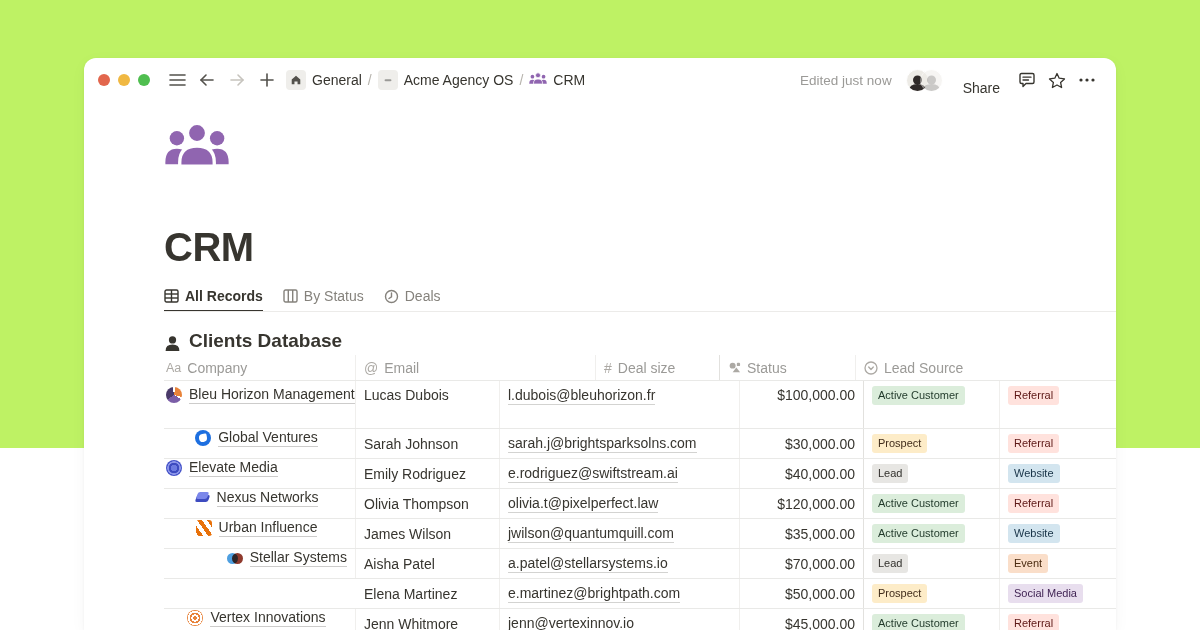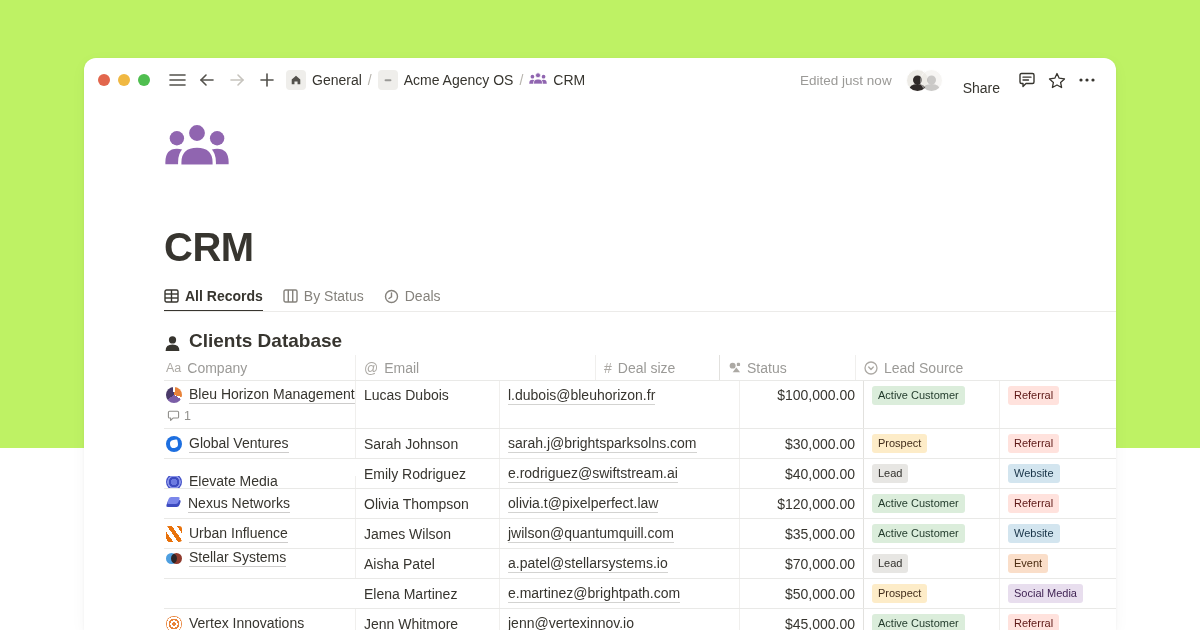--- a/index.html
+++ b/index.html
@@ -46,21 +46,21 @@
   .db-heading { margin-top:14px; display:flex; align-items:flex-end; gap:8px; height:26px; }
   .db-heading .db-title { font-size:19px; font-weight:700; color:#37352F; }
 
   
   .thead { display:flex; margin-top:3px; height:26px; border-bottom:1px solid #E9E9E7; color:#9B9A97; font-size:14px; }
   .thead .cell { display:flex; align-items:center; gap:6px; }
   .prop-glyph { font-size:12.5px; color:#ACA9A4; }
   .trow { display:flex; border-bottom:1px solid #E9E9E7; font-size:14px; color:#37352F; }
   .row-h30 { height:30px; } .row-h48 { height:48px; }
   .cell { padding:0 8px; display:flex; align-items:center; overflow:hidden; border-right:1px solid #F0EFED; }
-  .c-company { width:192px; padding-left:2px; flex-direction:column; align-items:flex-start; justify-content:flex-start; }
+  .c-company { width:192px; padding-left:2px; align-items:flex-start; justify-content:flex-start; }
   .c-person  { width:144px; }
   .c-email   { width:240px; }
   .c-deal    { width:124px; justify-content:flex-end; border-right-color:#E2E1DE; }
   .c-status  { width:136px; }
   .c-lead    { flex:1; border-right:none; }
   .trow .c-company { padding-top:5px; }
   .company-line { display:flex; align-items:center; gap:7px; }
   .company-name { font-weight:500; border-bottom:1px solid rgba(55,53,47,0.25); line-height:17px; white-space:nowrap; }
   .email-text { border-bottom:1px solid rgba(55,53,47,0.22); line-height:17px; white-space:nowrap; }
   .comment-line { display:flex; align-items:center; gap:4px; margin-top:5px; color:#91908C; font-size:12.5px; padding-left:1px; }
@@ -349,21 +349,21 @@
         <div class="cell c-status">
             <span class="badge badge-yellow">Prospect</span>
           </div>
         <div class="cell c-lead">
             <span class="badge badge-red">Referral</span>
           </div>
       </div>
 
       
       <div class="trow row-h30">
-        <div class="cell c-company" style="justify-content:center; padding-top:0;margin-top:17px;">
+        <div class="cell c-company" style="justify-content:flex-start; padding-top:0;">
           <span class="company-line">
               <span class="logo logo-elevate"></span>
               <span class="company-name">Elevate Media</span>
             </span>
         </div>
         <div class="cell c-person">
             <span>Emily Rodriguez</span>
           </div>
         <div class="cell c-email">
             <span class="email-text">e.rodriguez@swiftstream.ai</span>
@@ -424,21 +424,21 @@
         <div class="cell c-status">
             <span class="badge badge-green">Active Customer</span>
           </div>
         <div class="cell c-lead">
             <span class="badge badge-blue">Website</span>
           </div>
       </div>
 
       
       <div class="trow row-h30">
-        <div class="cell c-company" style="justify-content:flex-start; padding-top:0;">
+        <div class="cell c-company" style="justify-content:flex-end; padding-top:0;">
           <span class="company-line">
               <span class="logo logo-stellar"></span>
               <span class="company-name">Stellar Systems</span>
             </span>
         </div>
         <div class="cell c-person">
             <span>Aisha Patel</span>
           </div>
         <div class="cell c-email">
             <span class="email-text">a.patel@stellarsystems.io</span>

